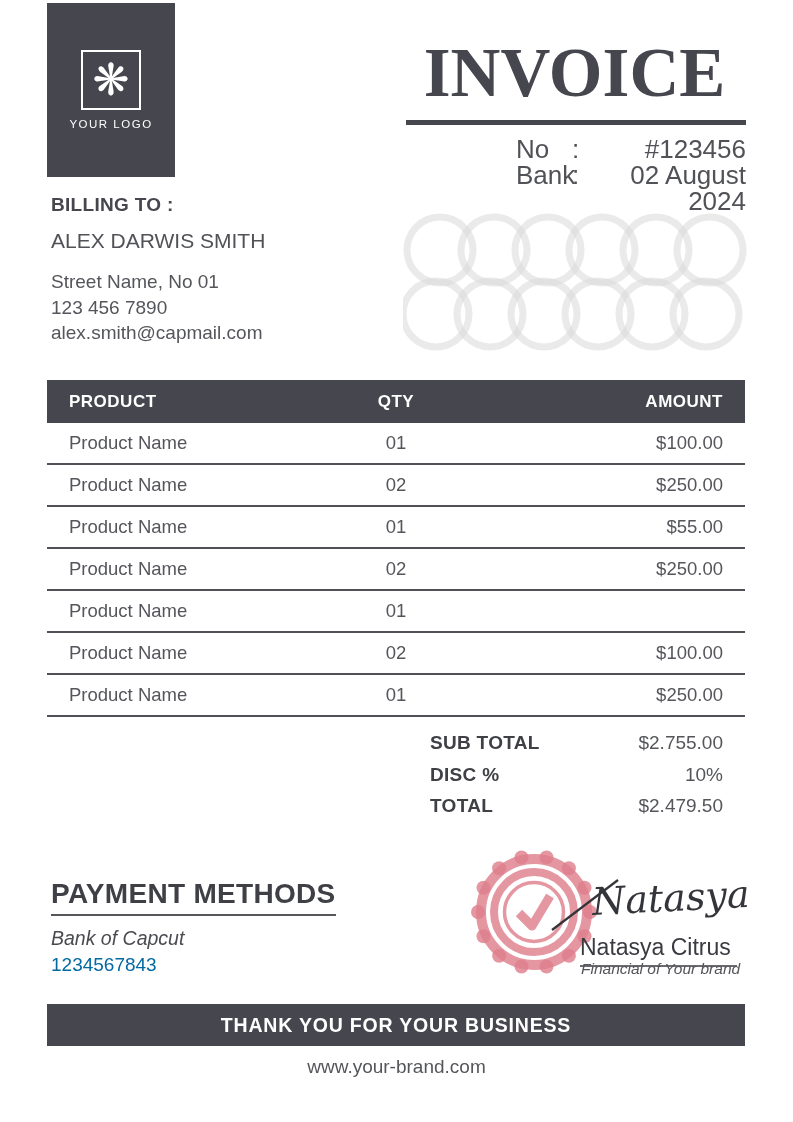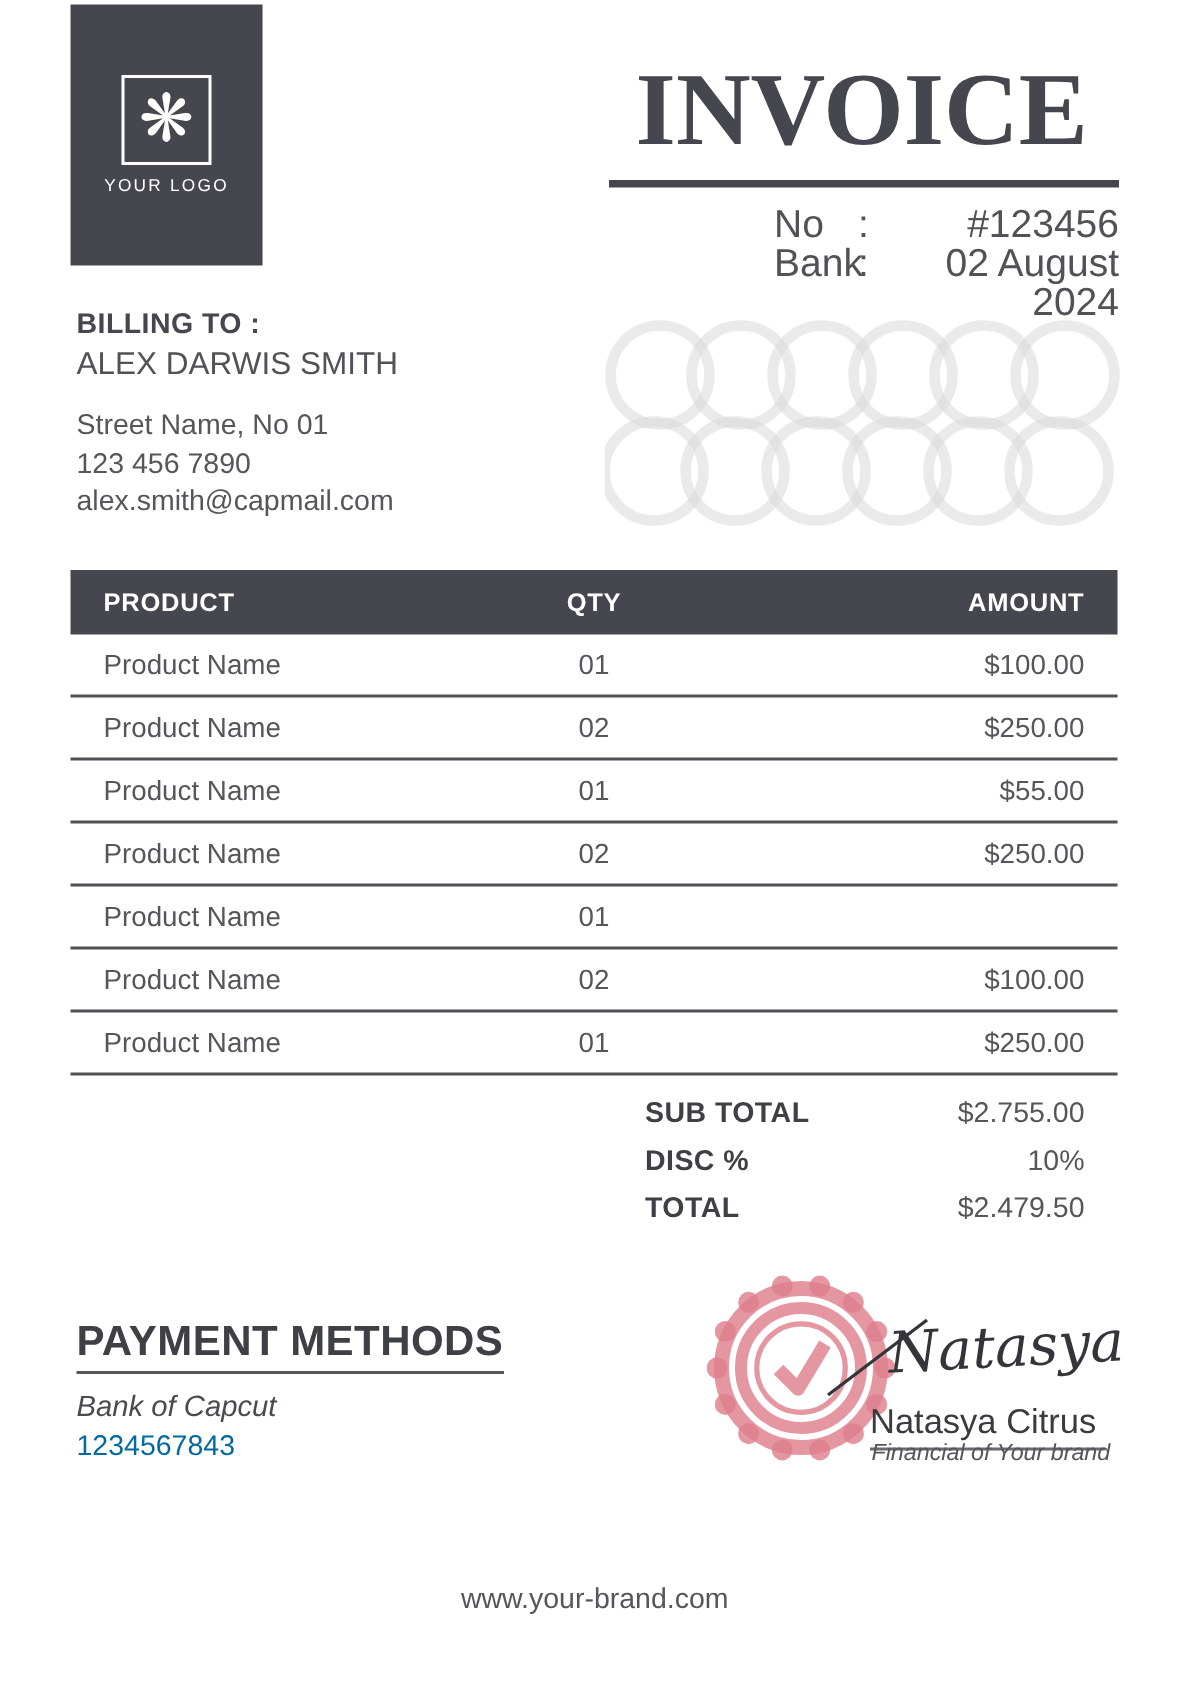--- a/index.html
+++ b/index.html
@@ -46,23 +46,23 @@
   }
   .meta {
     position: absolute; left: 516px; top: 136px; width: 230px;
     font-size: 26px; color: #515257;
   }
   .meta-row { display: flex; line-height: 26px; }
   .meta-label { width: 56px; }
   .meta-colon { width: 22px; }
   .meta-value { margin-left: auto; text-align: right; }
   
-  .billing { position: absolute; left: 51px; top: 206px; }
+  .billing { position: absolute; left: 51px; top: 194px; }
   .billing-heading { font-size: 19px; font-weight: bold; color: #46464e; letter-spacing: 0.3px; }
-  .billing-name { font-size: 21px; color: #515257; margin-top: 3px; }
+  .billing-name { font-size: 21px; color: #515257; margin-top: 13px; }
   .billing-lines { margin-top: 16px; font-size: 19px; line-height: 25.5px; color: #55565b; }
   
   .rings { position: absolute; left: 403px; top: 212px; }
   
   .table { position: absolute; left: 47px; top: 380px; width: 698px; }
   .t-header {
     height: 43px; background: #46464e; color: #ffffff;
     display: grid; grid-template-columns: 42% 16% 42%;
     align-items: center; padding: 0 22px;
     font-weight: bold; font-size: 17px; letter-spacing: 0.5px;
@@ -263,15 +263,18 @@
     </g>
   </svg>
 
   <svg class="sig-stroke" width="90" height="70" viewBox="0 0 90 70">
     <line x1="10" y1="62" x2="76" y2="12" stroke="#34353a" stroke-width="2.2"></line>
   </svg>
   <div class="sig-script">Natasya</div>
   <div class="sig-name">Natasya Citrus</div>
   <div class="sig-title">Financial of Your brand</div>
 
+  <div class="footer-bar">
+    <span>THANK YOU FOR YOUR BUSINESS</span>
+  </div>
   <div class="website">www.your-brand.com</div>
 
 </div>
 
 </body></html>

